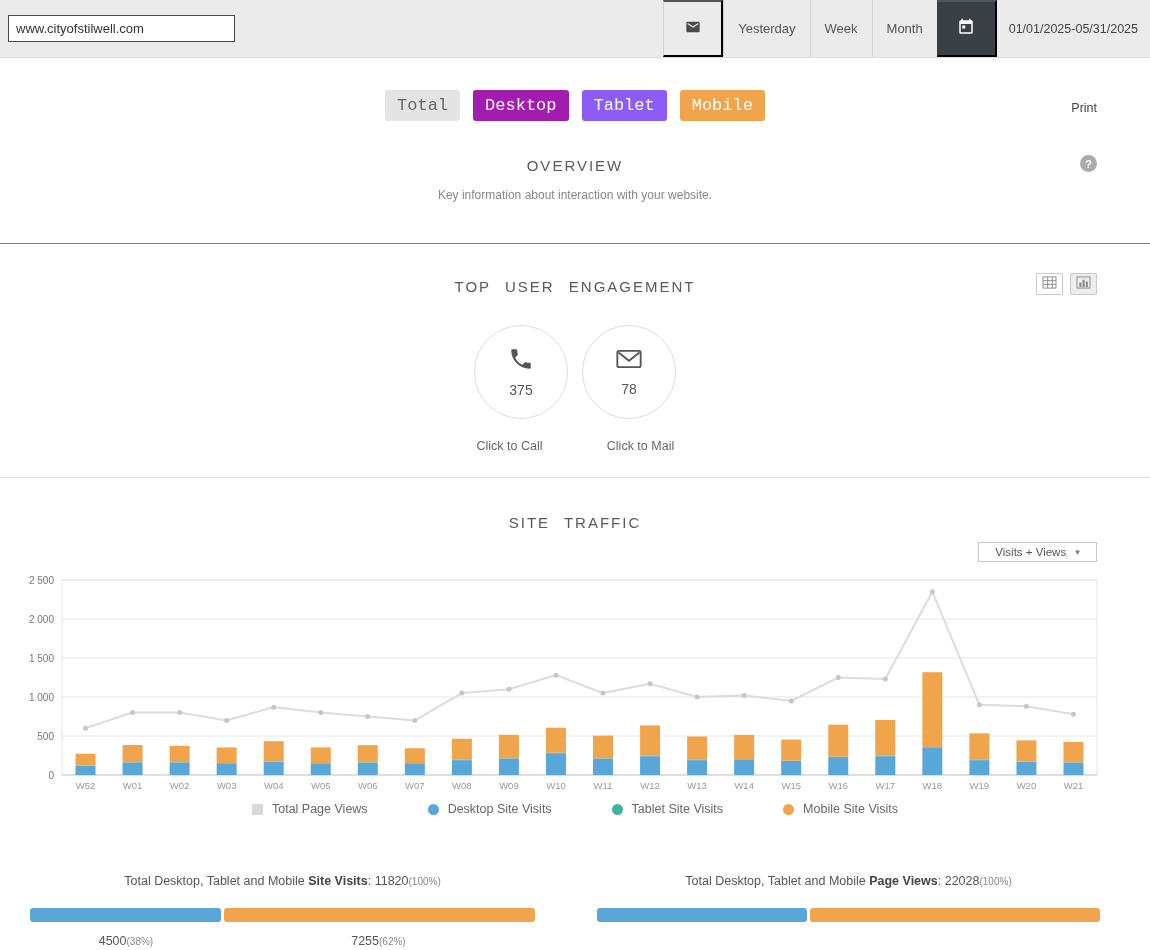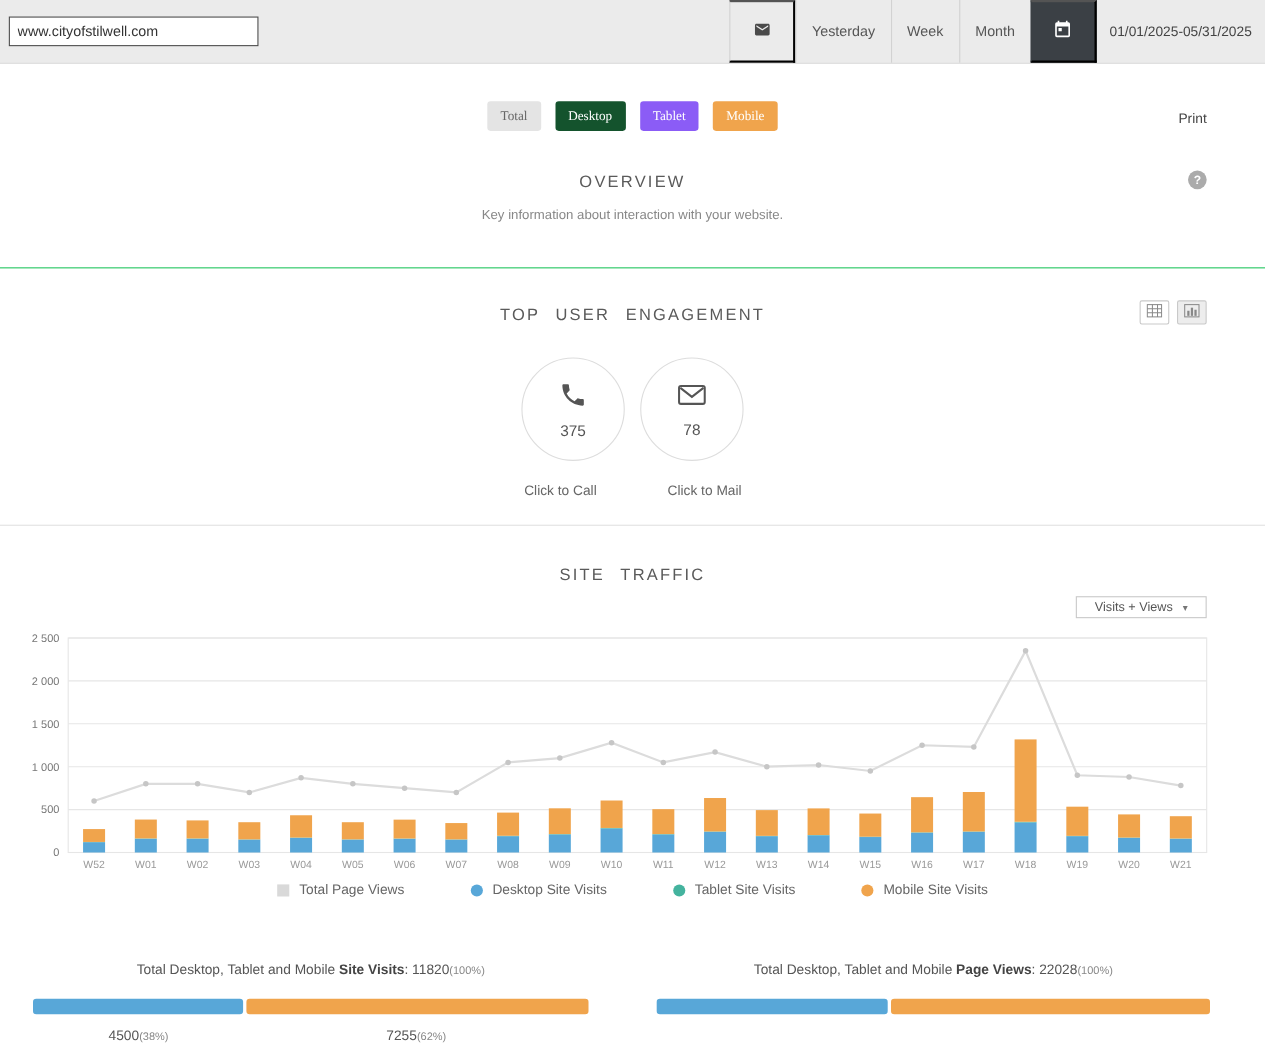--- a/index.html
+++ b/index.html
@@ -11,23 +11,23 @@
   .url-input{margin-left:8px;width:227px;height:27px;border:1px solid #4a4a4a;background:#fff;padding:0 7px;font-size:13px;color:#333;font-family:inherit}
   .topbar-right{display:flex;align-items:center;height:100%}
   .tb-cell{height:100%;display:flex;align-items:center;justify-content:center;border-left:1px solid #d2d2d2;cursor:pointer;background:transparent;font-family:inherit}
   .tb-icon-cell{width:60px}
   .tb-text-cell{padding:0 14px;font-size:13px;color:#555;border:none;border-left:1px solid #d2d2d2}
   .tb-cal{width:60px;background:#3b4045;border-left:1px solid #3b4045}
   .tb-date{padding:0 12px 0 12px;font-size:12.5px;color:#444;height:100%;display:flex;align-items:center}
 
   
   .filter-row{position:relative;height:76px;display:flex;align-items:center;justify-content:center;gap:13px;padding-top:18px}
-  .chip{border:none;border-radius:3px;padding:6px 12px;font-size:12px;font-family:Liberation Serif, serif;cursor:pointer}
+  .chip{border:none;border-radius:3px;padding:6px 12px;font-size:17px;font-family:Liberation Mono, monospace;cursor:pointer}
   .chip-total{background:#e4e4e4;color:#666}
-  .chip-desktop{background:#14532d;color:#fff}
+  .chip-desktop{background:#a21caf;color:#fff}
   .chip-tablet{background:#8b5cf6;color:#fff}
   .chip-mobile{background:#f0a44c;color:#fff}
   .print-link{position:absolute;right:53px;top:43px;font-size:12.5px;color:#444;cursor:pointer}
 
   
   .overview{position:relative;text-align:center;padding:23px 0 41px}
   .section-title{font-size:15px;color:#5a5a5a;letter-spacing:2px;word-spacing:8px;text-align:center;font-weight:normal}
   .overview-sub{margin-top:14px;font-size:12px;color:#888}
   .help-icon{position:absolute;right:53px;top:21px;width:17px;height:17px;border-radius:50%;background:#ababab;color:#fff;font-size:11px;font-weight:bold;display:flex;align-items:center;justify-content:center;cursor:pointer}
 

